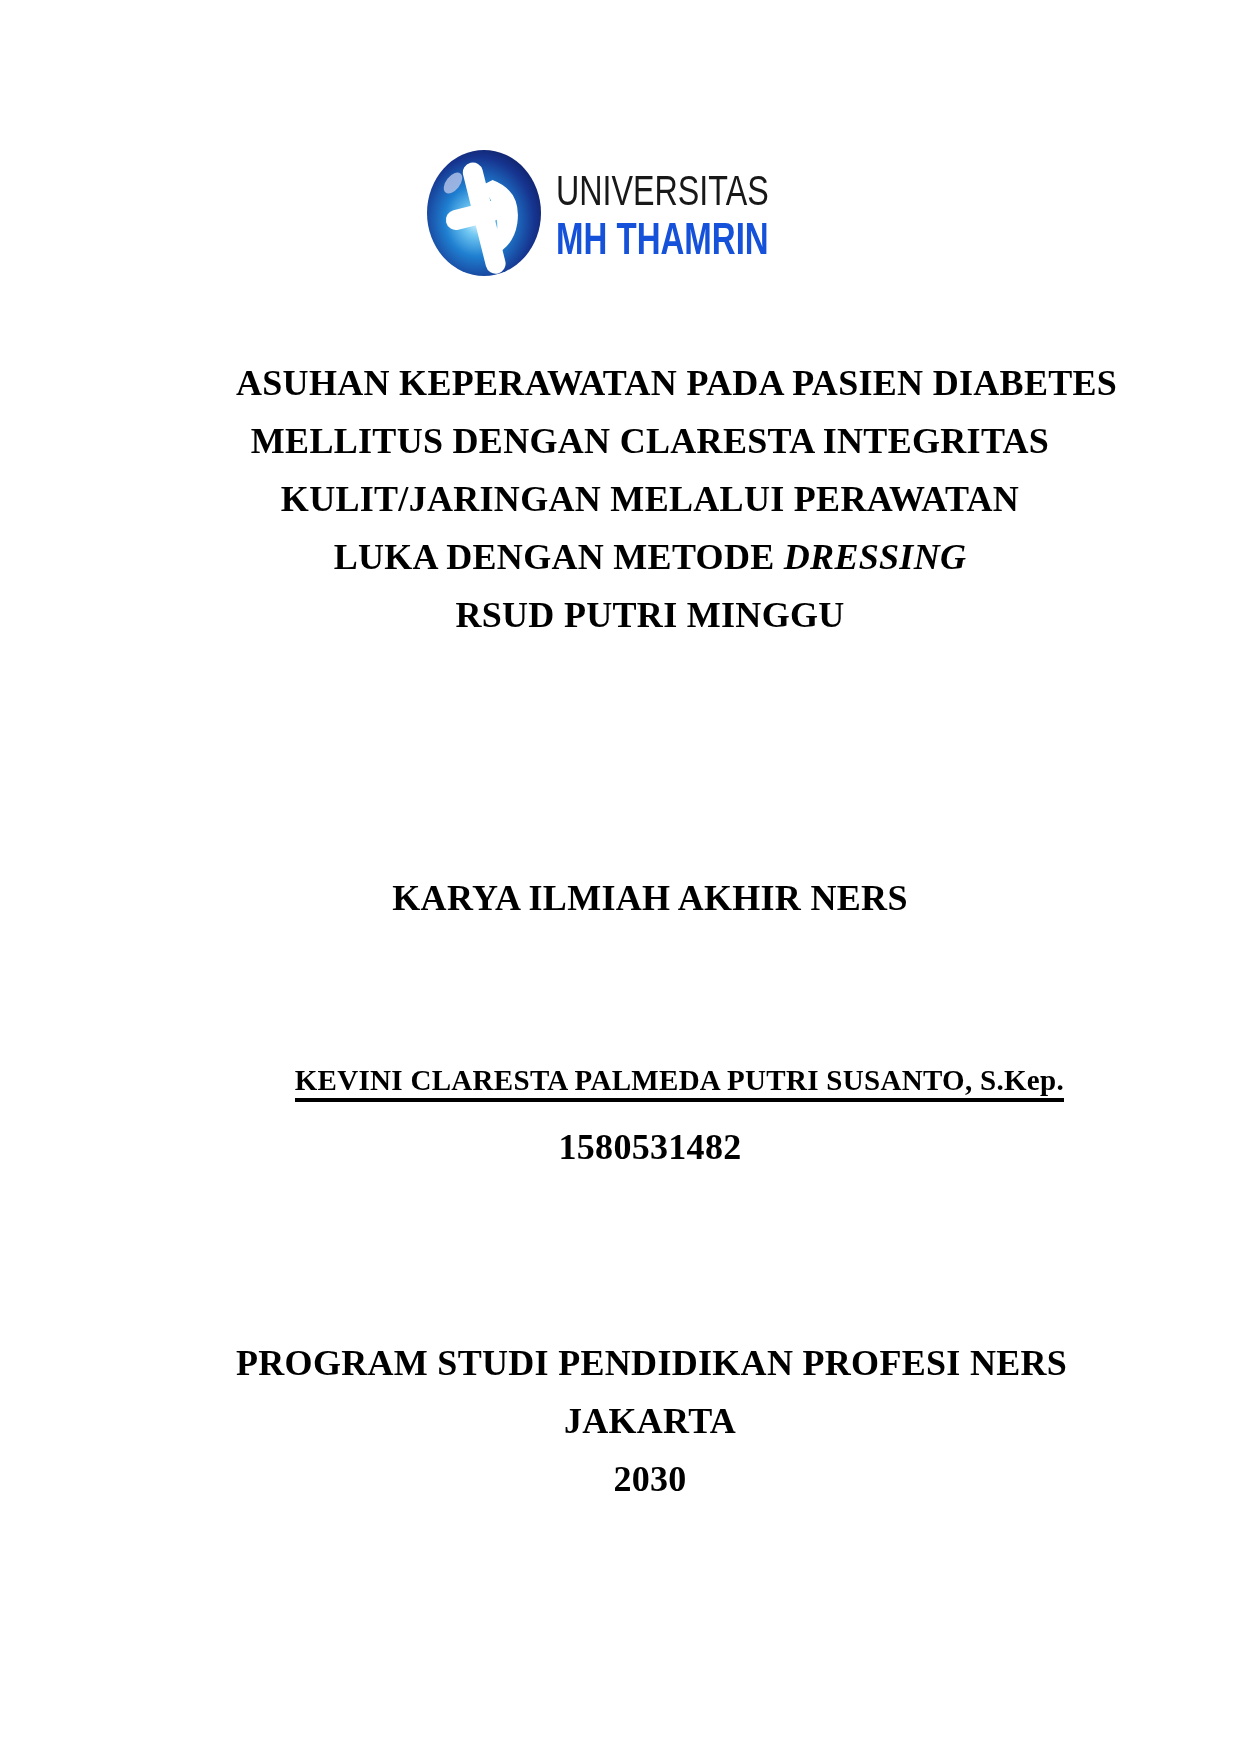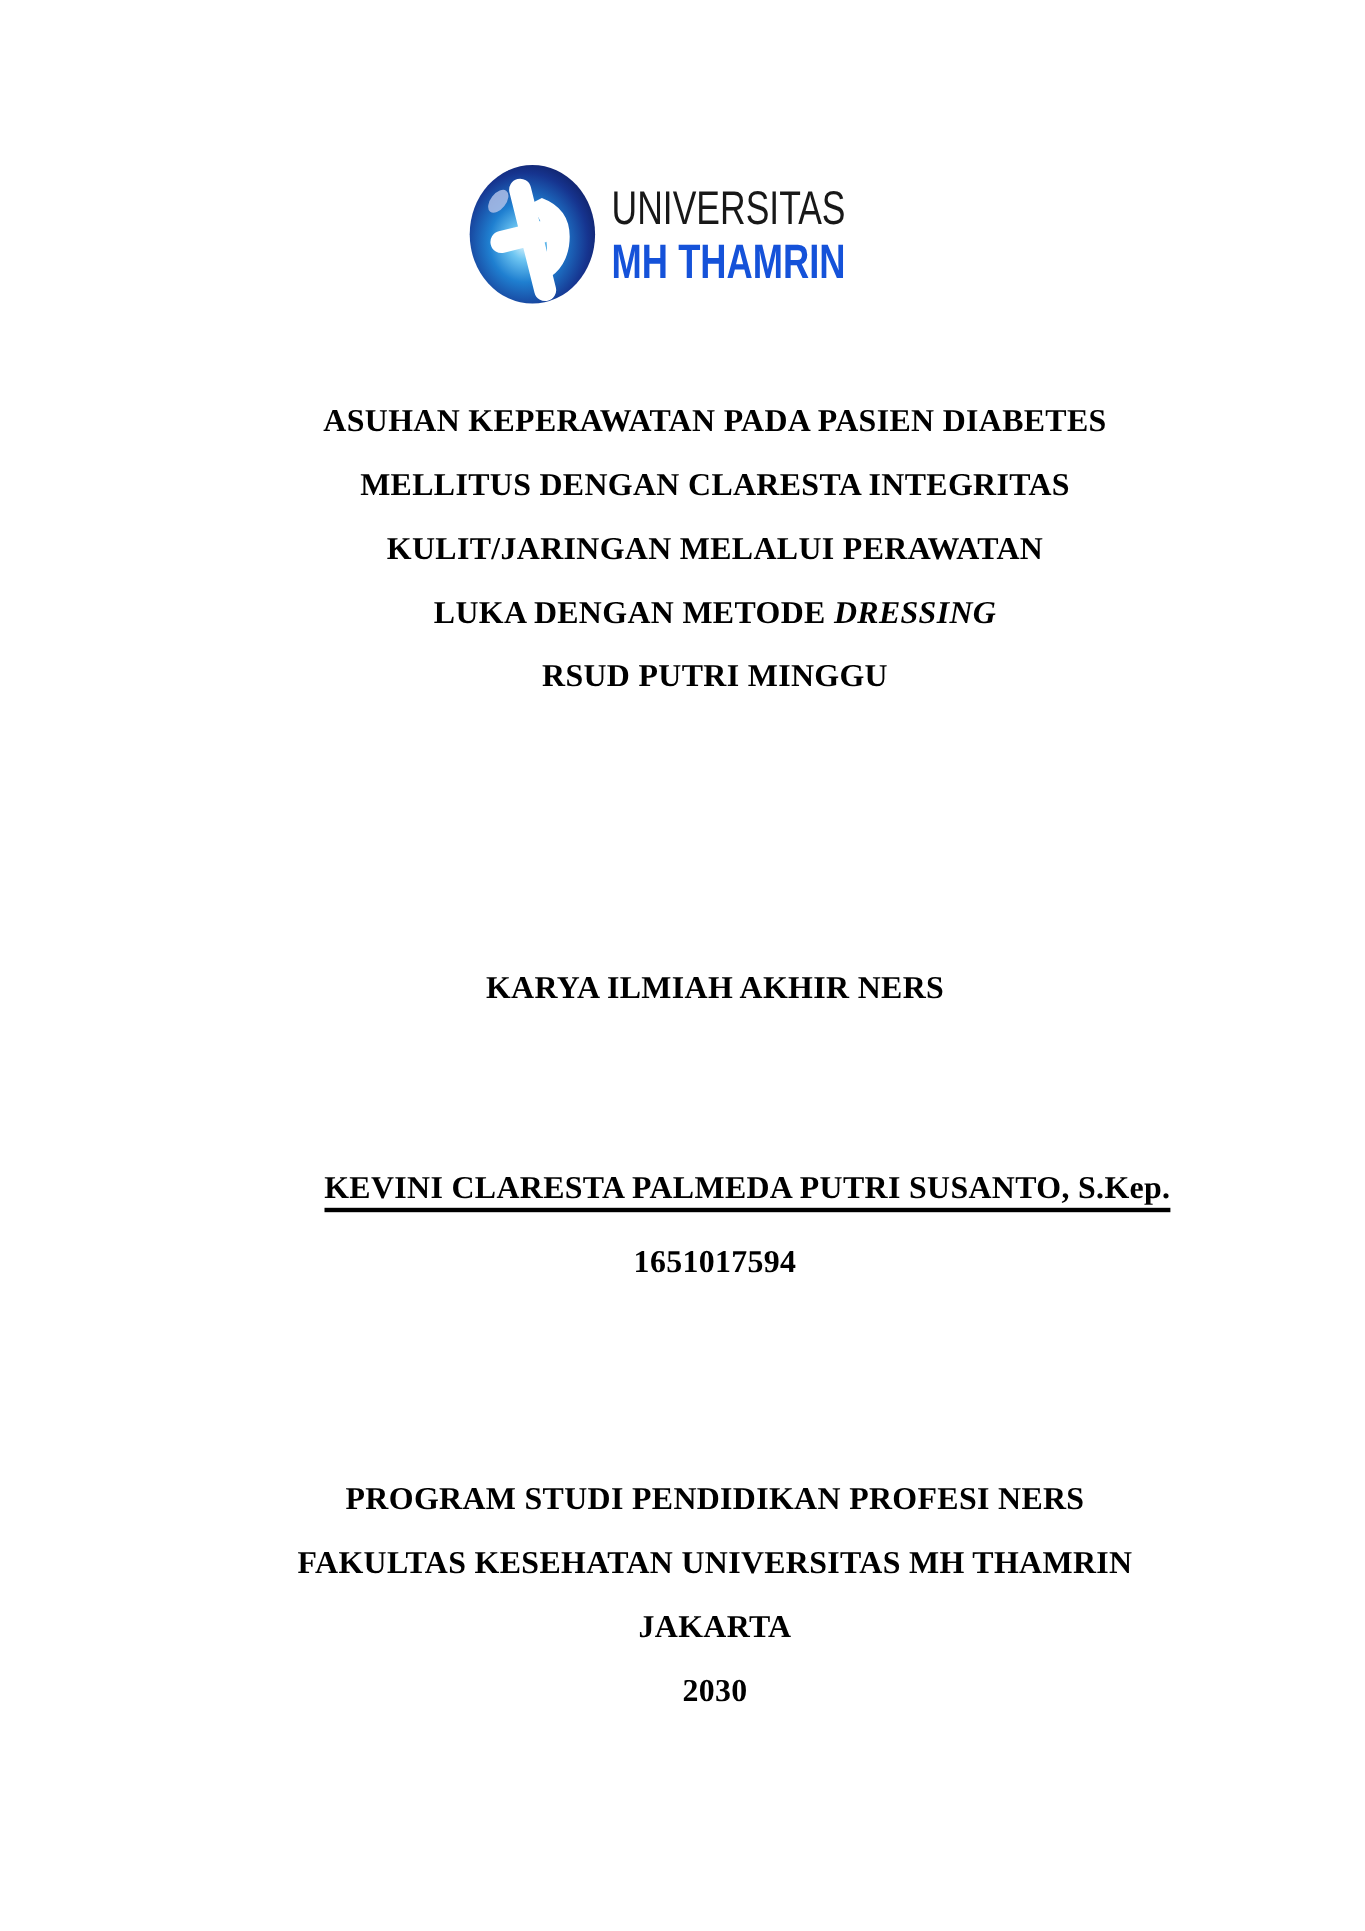--- a/index.html
+++ b/index.html
@@ -52,21 +52,21 @@
     margin-top: 5px;
     color: var(--wordmark-blue, #1552d9);
     transform: scaleX(0.75);
     transform-origin: left top;
     white-space: nowrap;
   }
   .line {
     position: relative;
     width: 100%;
     text-align: center;
-    font-size: 29px;
+    font-size: 36px;
     font-weight: bold;
     line-height: 58px;
     letter-spacing: 0.3px;
     white-space: nowrap;
   }
   .title-block { position: absolute; top: 342px; width: 100%; }
   .italic { font-style: italic; }
   .subtitle-row { position: absolute; top: 857px; width: 100%; }
   .author-row { position: absolute; top: 1050px; width: 100%; text-align: right; }
   .author-name {
@@ -121,24 +121,23 @@
     </div>
 
     <div class="subtitle-row">
       <div class="line">KARYA ILMIAH AKHIR NERS</div>
     </div>
 
     <div class="author-row">
       <span class="author-name">KEVINI CLARESTA PALMEDA PUTRI SUSANTO, S.Kep.</span>
     </div>
     <div class="nim-row">
-      <div class="line">1651017594</div>
+      <div class="line">1580531482</div>
     </div>
 
     <div class="footer-block">
       <div class="line">PROGRAM STUDI PENDIDIKAN PROFESI NERS</div>
-      <div class="line">FAKULTAS KESEHATAN UNIVERSITAS MH THAMRIN</div>
       <div class="line">JAKARTA</div>
       <div class="line">2030</div>
     </div>
 
   </div>
 </div>
 
 </body></html>

